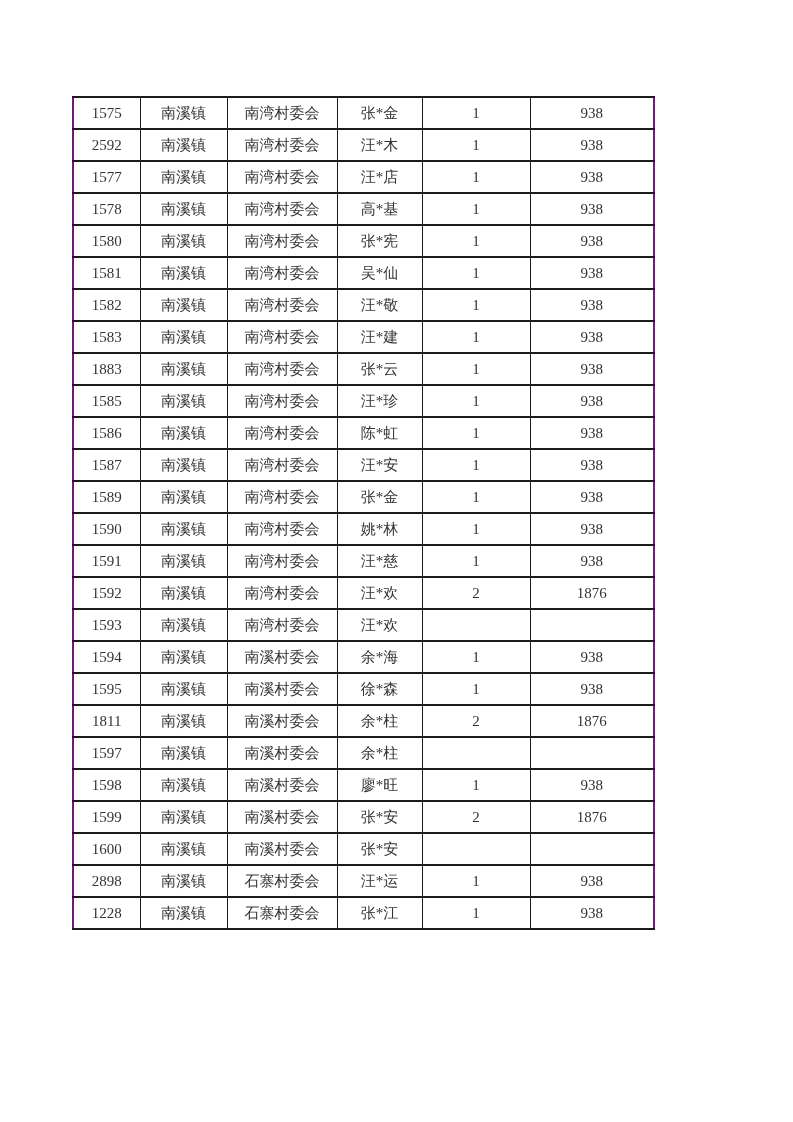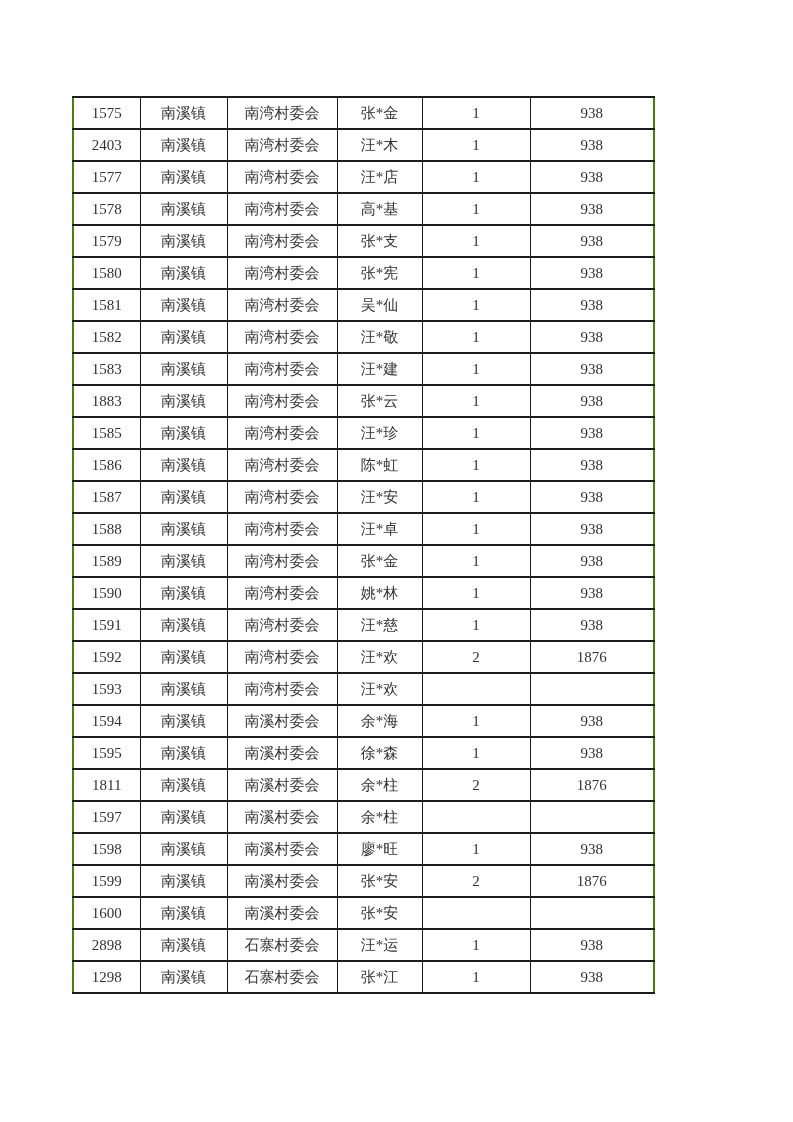--- a/index.html
+++ b/index.html
@@ -19,21 +19,21 @@
     width: 793px; height: 1122px;
     background: #ffffff;
   }
   table.data-table {
     position: absolute;
     left: 72px;
     top: 96px;
     border-collapse: collapse;
     table-layout: fixed;
     width: 581px;
-    border: 2px solid #4d7c0f;
+    border: 2px solid #701a75;
   }
   table.data-table td {
     border-left: 1px solid #1c1c1c;
     border-right: 1px solid #1c1c1c;
     border-top: 2px solid #1c1c1c;
     border-bottom: 2px solid #1c1c1c;
     height: 30px;
     padding: 0 2px;
     text-align: center;
     vertical-align: middle;
@@ -65,21 +65,21 @@
     <tbody>
         <tr>
           <td>1575</td>
           <td>南溪镇</td>
           <td>南湾村委会</td>
           <td>张*金</td>
           <td>1</td>
           <td>938</td>
         </tr>
         <tr>
-          <td>2403</td>
+          <td>2592</td>
           <td>南溪镇</td>
           <td>南湾村委会</td>
           <td>汪*木</td>
           <td>1</td>
           <td>938</td>
         </tr>
         <tr>
           <td>1577</td>
           <td>南溪镇</td>
           <td>南湾村委会</td>
@@ -89,28 +89,20 @@
         </tr>
         <tr>
           <td>1578</td>
           <td>南溪镇</td>
           <td>南湾村委会</td>
           <td>高*基</td>
           <td>1</td>
           <td>938</td>
         </tr>
         <tr>
-          <td>1579</td>
-          <td>南溪镇</td>
-          <td>南湾村委会</td>
-          <td>张*支</td>
-          <td>1</td>
-          <td>938</td>
-        </tr>
-        <tr>
           <td>1580</td>
           <td>南溪镇</td>
           <td>南湾村委会</td>
           <td>张*宪</td>
           <td>1</td>
           <td>938</td>
         </tr>
         <tr>
           <td>1581</td>
           <td>南溪镇</td>
@@ -157,28 +149,20 @@
           <td>南湾村委会</td>
           <td>陈*虹</td>
           <td>1</td>
           <td>938</td>
         </tr>
         <tr>
           <td>1587</td>
           <td>南溪镇</td>
           <td>南湾村委会</td>
           <td>汪*安</td>
-          <td>1</td>
-          <td>938</td>
-        </tr>
-        <tr>
-          <td>1588</td>
-          <td>南溪镇</td>
-          <td>南湾村委会</td>
-          <td>汪*卓</td>
           <td>1</td>
           <td>938</td>
         </tr>
         <tr>
           <td>1589</td>
           <td>南溪镇</td>
           <td>南湾村委会</td>
           <td>张*金</td>
           <td>1</td>
           <td>938</td>
@@ -273,21 +257,21 @@
         </tr>
         <tr>
           <td>2898</td>
           <td>南溪镇</td>
           <td>石寨村委会</td>
           <td>汪*运</td>
           <td>1</td>
           <td>938</td>
         </tr>
         <tr>
-          <td>1298</td>
+          <td>1228</td>
           <td>南溪镇</td>
           <td>石寨村委会</td>
           <td>张*江</td>
           <td>1</td>
           <td>938</td>
         </tr>
       </tbody>
   </table>
 </div>
 

